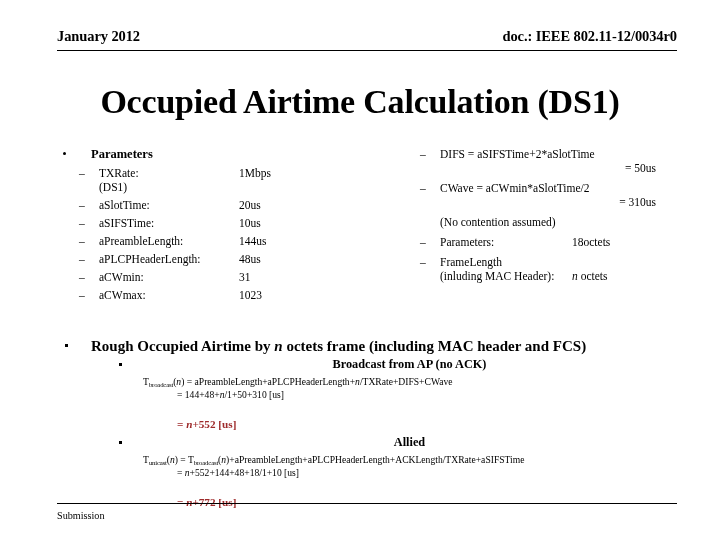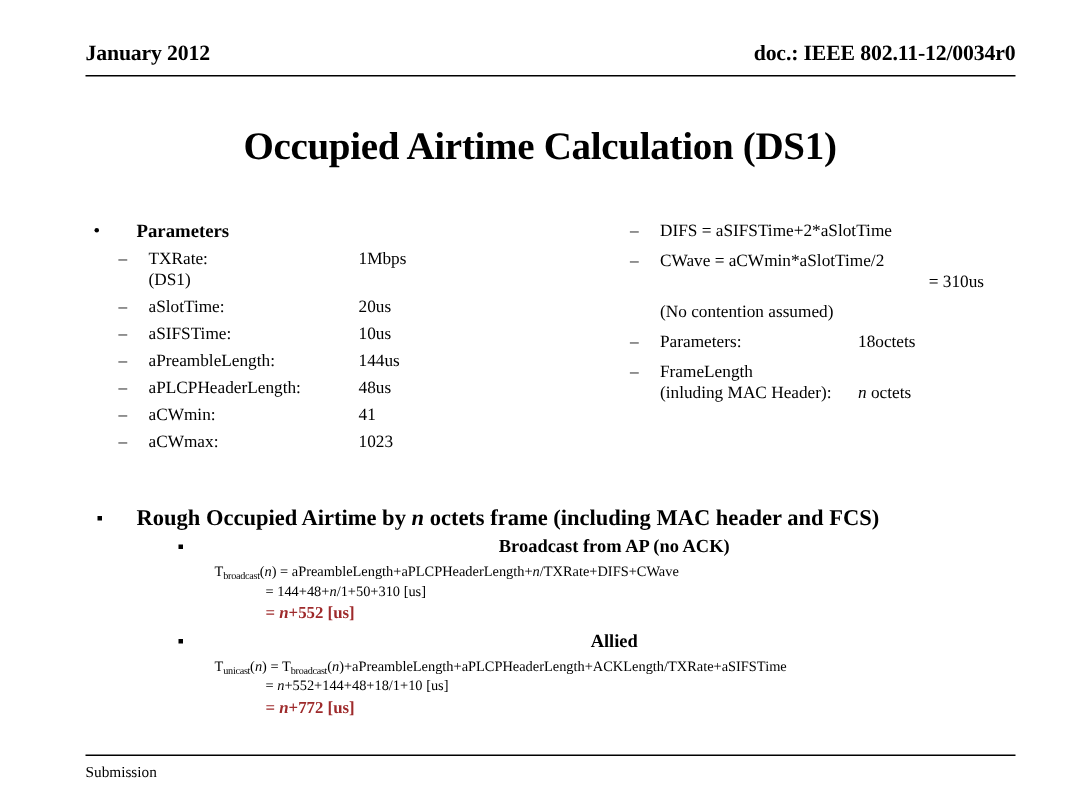--- a/index.html
+++ b/index.html
@@ -53,21 +53,21 @@
     border-top: 1.6px solid #000;
   }
 
   
   .slide-title {
     position: absolute;
     left: 0;
     top: 83px;
     width: 720px;
     text-align: center;
-    font-size: 26px;
+    font-size: 34px;
     font-weight: bold;
     letter-spacing: -0.2px;
   }
 
   
   .col-left {
     position: absolute;
     left: 57px;
     top: 147px;
     width: 340px;
@@ -205,21 +205,21 @@
     padding-left: 34px;
     display: block;
   }
   .formula .redline {
     padding-left: 34px;
     display: block;
     color: #9e2a2b;
     font-weight: bold;
     font-size: 11.2px;
     line-height: 15px;
-    margin-top: 1px;
+    margin-top: 16px;
   }
   .sub {
     font-size: 6.8px;
     vertical-align: baseline;
     position: relative;
     top: 2px;
     letter-spacing: -0.2px;
   }
   i.v { font-style: italic; }
 
@@ -307,35 +307,36 @@
     <div class="spacer4"></div>
 
     <div class="b2">
       <span class="dash">–</span>
       <span class="lbl">aPLCPHeaderLength:</span><span class="val">48us</span>
     </div>
     <div class="spacer4"></div>
 
     <div class="b2">
       <span class="dash">–</span>
-      <span class="lbl">aCWmin:</span><span class="val">41</span>
+      <span class="lbl">aCWmin:</span><span class="val">31</span>
     </div>
     <div class="spacer4"></div>
 
     <div class="b2">
       <span class="dash">–</span>
       <span class="lbl">aCWmax:</span><span class="val">1023</span>
     </div>
   </div>
 
   <div class="col-right">
     <div class="r2">
       <span class="dash">–</span>
       <span>DIFS = aSIFSTime+2*aSlotTime</span>
     </div>
+    <div class="eq-right">= 50us</div>
     <div class="spacer6"></div>
 
     <div class="r2">
       <span class="dash">–</span>
       <span>CWave = aCWmin*aSlotTime/2</span>
     </div>
     <div class="eq-right">= 310us</div>
     <div class="spacer6"></div>
 
     <div class="r2 nodash">

